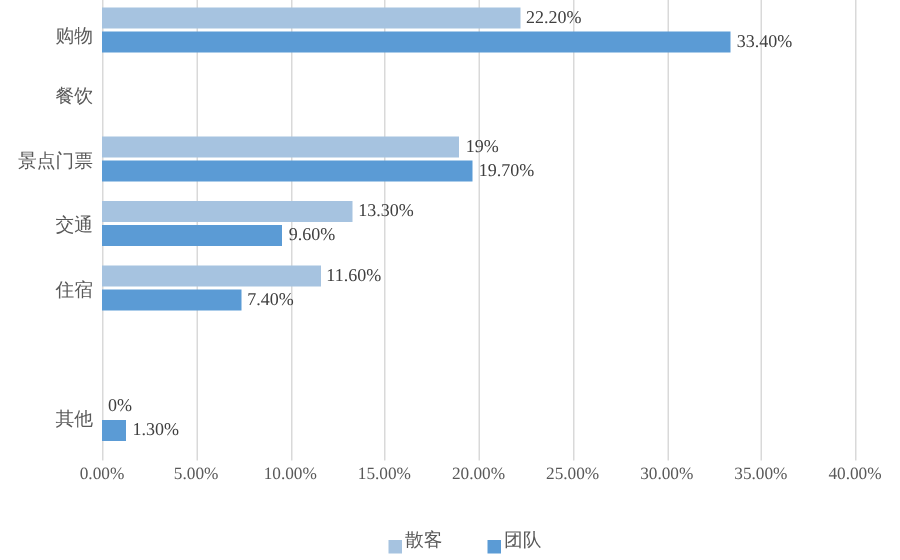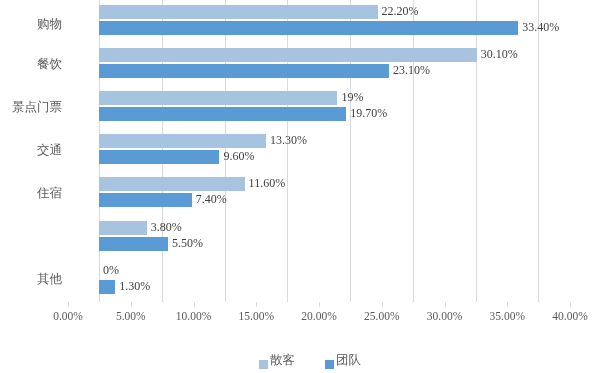--- a/index.html
+++ b/index.html
@@ -22,21 +22,20 @@
   }
 
   
   #plot-area {
     position: absolute;
     left: 68px;
     top: 0px;
     width: 502px;   
     height: 302px;
     box-sizing: border-box;
-    margin-left: 31px;
   }
 
   .gridline {
     position: absolute;
     top: 0;
     bottom: 0;
     width: 1px;
     background: #d9d9d9;
   }
   .axis-line-left {
@@ -171,49 +170,37 @@
       <div class="gridline" style="left: 313.75px;"></div>
       <div class="gridline" style="left: 376.5px;"></div>
       <div class="gridline" style="left: 439.25px;"></div>
       <div class="gridline" style="left: 502px;"></div>
       <div class="cat-row" style="top: 0px;">
         <div class="bar series-a" style="width: 278.61px; background: rgb(166, 195, 224);"></div>
         <div class="bar-label series-a" style="left: 282.61px;">22.20%</div>
         <div class="bar series-b" style="width: 419.17px; background: rgb(91, 155, 213);"></div>
         <div class="bar-label series-b" style="left: 423.17px;">33.40%</div>
       </div>
-      <div class="cat-row" style="top: 43.1px;">
-        <div class="bar series-a" style="width: 377.755px; background: rgb(166, 195, 224);"></div>
-        <div class="bar-label series-a" style="left: 381.755px;">30.10%</div>
-        <div class="bar series-b" style="width: 289.905px; background: rgb(91, 155, 213);"></div>
-        <div class="bar-label series-b" style="left: 293.905px;">23.10%</div>
-      </div>
       <div class="cat-row" style="top: 86.2px;">
         <div class="bar series-a" style="width: 238.45px; background: rgb(166, 195, 224);"></div>
         <div class="bar-label series-a" style="left: 242.45px;">19%</div>
         <div class="bar series-b" style="width: 247.235px; background: rgb(91, 155, 213);"></div>
         <div class="bar-label series-b" style="left: 251.235px;">19.70%</div>
       </div>
       <div class="cat-row" style="top: 129.3px;">
         <div class="bar series-a" style="width: 166.915px; background: rgb(166, 195, 224);"></div>
         <div class="bar-label series-a" style="left: 170.915px;">13.30%</div>
         <div class="bar series-b" style="width: 120.48px; background: rgb(91, 155, 213);"></div>
         <div class="bar-label series-b" style="left: 124.48px;">9.60%</div>
       </div>
       <div class="cat-row" style="top: 172.4px;">
         <div class="bar series-a" style="width: 145.58px; background: rgb(166, 195, 224);"></div>
         <div class="bar-label series-a" style="left: 149.58px;">11.60%</div>
         <div class="bar series-b" style="width: 92.87px; background: rgb(91, 155, 213);"></div>
         <div class="bar-label series-b" style="left: 96.87px;">7.40%</div>
-      </div>
-      <div class="cat-row" style="top: 215.5px;">
-        <div class="bar series-a" style="width: 47.69px; background: rgb(166, 195, 224);"></div>
-        <div class="bar-label series-a" style="left: 51.69px;">3.80%</div>
-        <div class="bar series-b" style="width: 69.025px; background: rgb(91, 155, 213);"></div>
-        <div class="bar-label series-b" style="left: 73.025px;">5.50%</div>
       </div>
       <div class="cat-row" style="top: 258.6px;">
         <div class="bar-label series-a" style="left: 4px;">0%</div>
         <div class="bar series-b" style="width: 16.315px; background: rgb(91, 155, 213);"></div>
         <div class="bar-label series-b" style="left: 20.315px;">1.30%</div>
       </div>
     </div>
 
   <div id="x-axis">
       <div class="tick" style="left: 0px;"></div>

